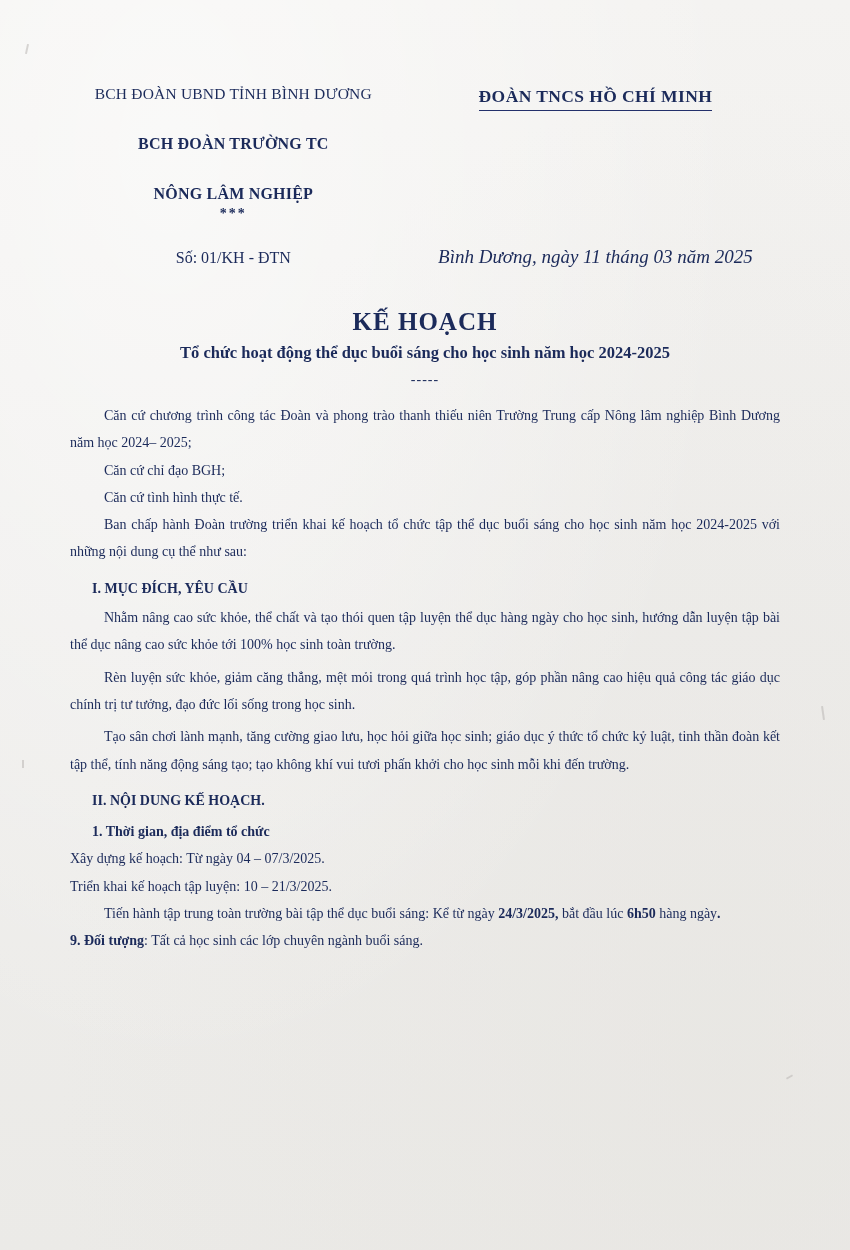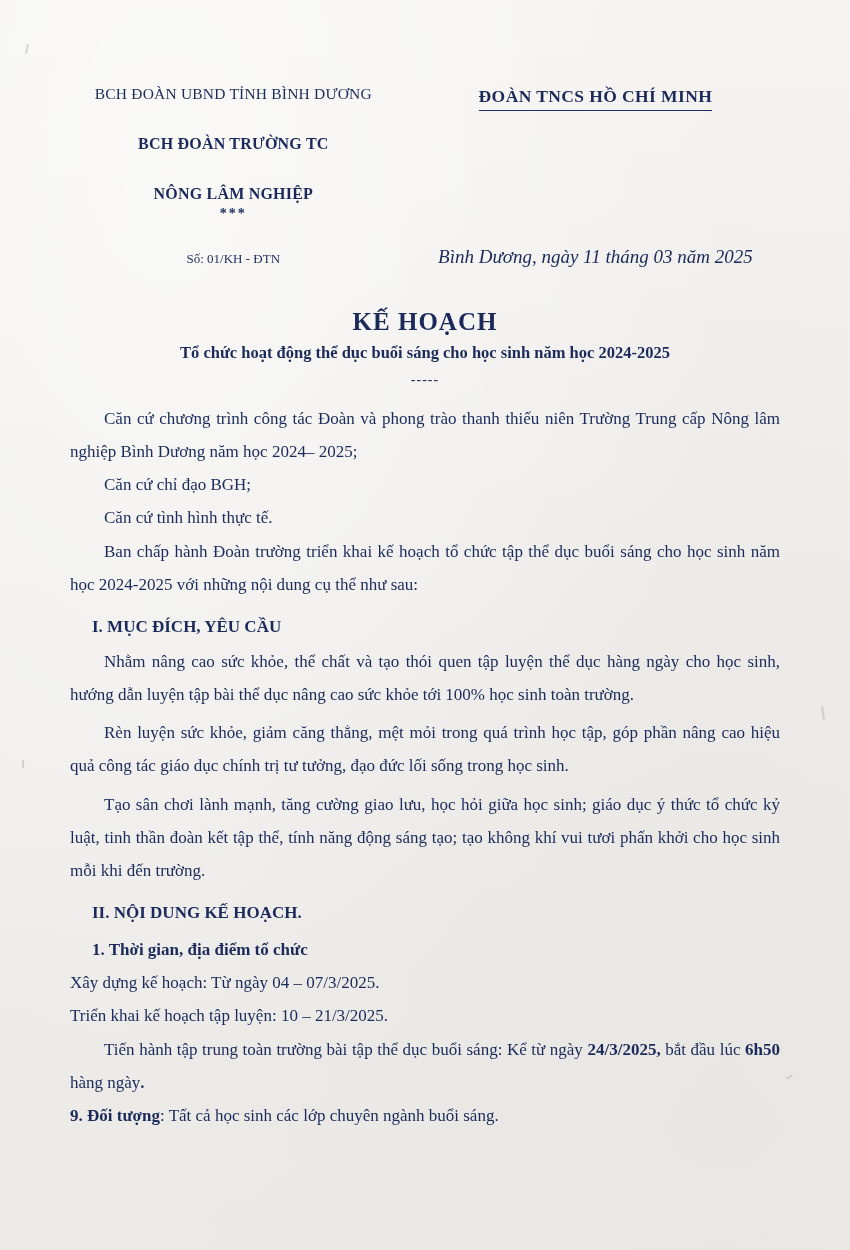--- a/index.html
+++ b/index.html
@@ -80,21 +80,21 @@
   }
   .subheader {
     display: flex;
     align-items: baseline;
     justify-content: space-between;
     margin-top: 22px;
   }
   .doc-number {
     width: 46%;
     text-align: center;
-    font-size: 13px;
+    font-size: 16px;
   }
   .place-date {
     width: 52%;
     text-align: center;
     font-size: 19px;
     font-style: italic;
   }
 
   
   .title-block {
@@ -113,21 +113,21 @@
   }
   .title-rule {
     margin-top: 9px;
     font-size: 14px;
     letter-spacing: 1px;
   }
 
   
   .body-text {
     margin-top: 14px;
-    font-size: 17px;
+    font-size: 14px;
     line-height: 1.95;
     text-align: justify;
   }
   .body-text p {
     margin: 0;
     text-indent: 34px;
   }
   .body-text p.noindent {
     text-indent: 0;
   }

